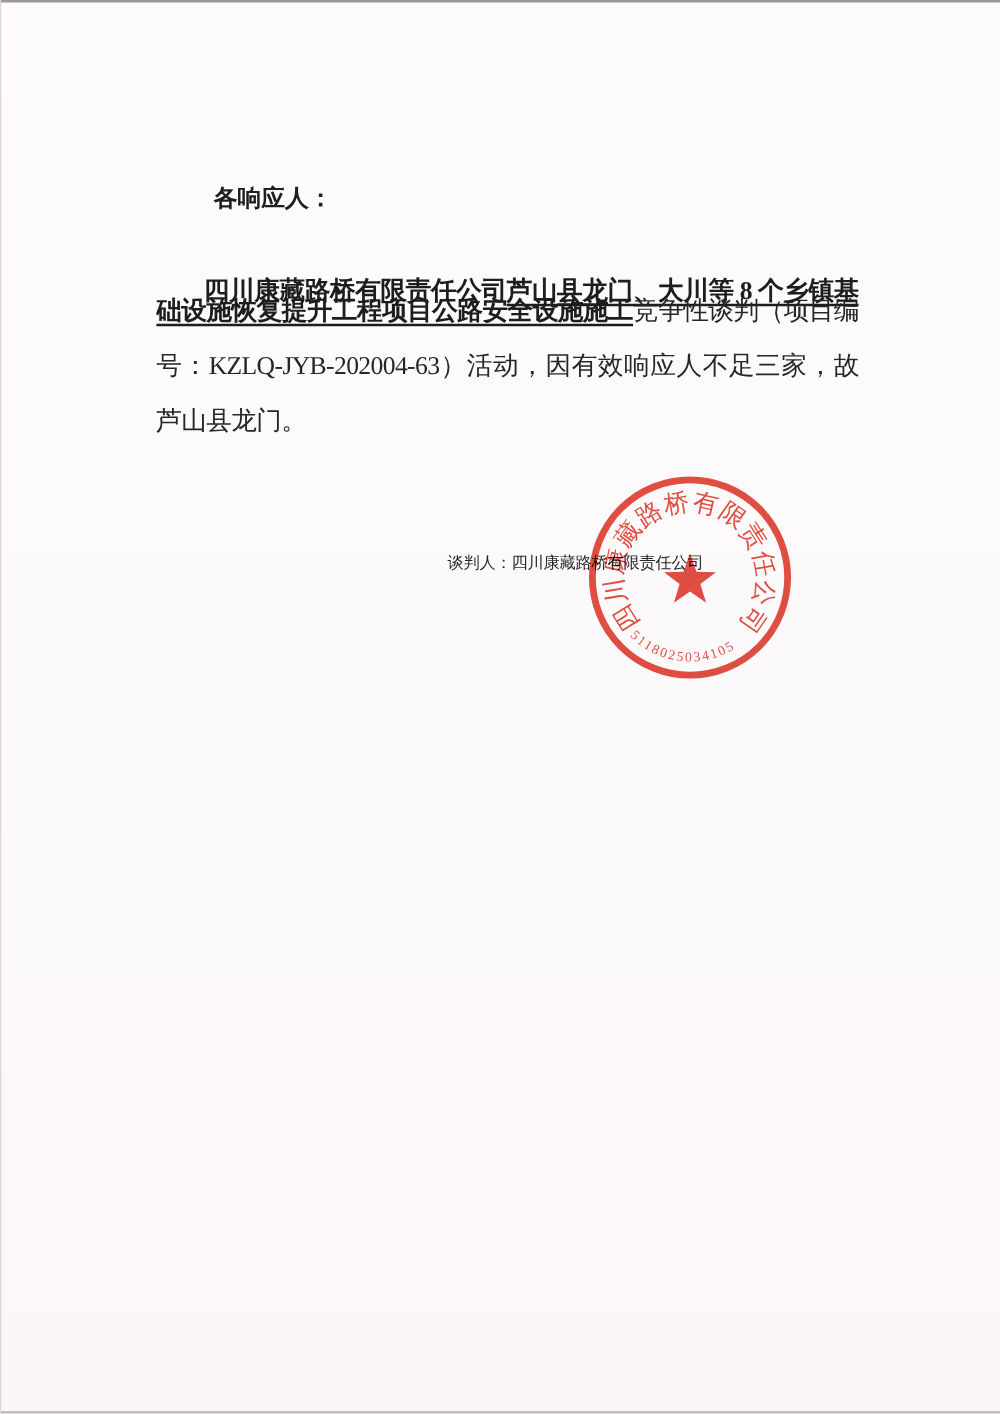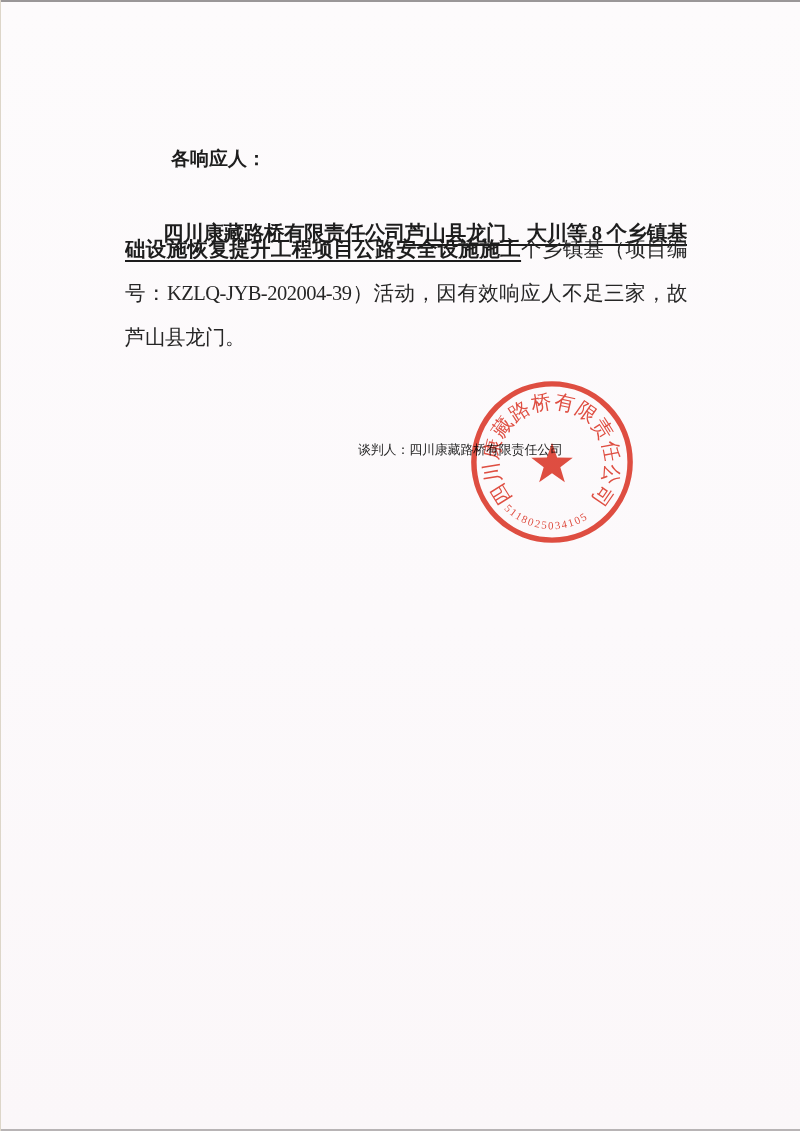--- a/index.html
+++ b/index.html
@@ -64,22 +64,22 @@
 <div class="page">
   <div class="edge-top"></div>
   <div class="edge-bottom"></div>
   <div class="edge-left"></div>
 
 
   <div class="salutation">各响应人：</div>
 
   <div class="para">
     <div class="bline jline l1 indent"><span class="b">四川康藏路桥有限责任公司</span><span class="b u">芦山县龙门、大川等 8 个乡镇基</span></div>
-    <div class="bline jline l2"><span class="b u">础设施恢复提升工程项目公路安全设施施工</span><span>个乡镇基（项目编</span></div>
-    <div class="bline jline l3">号：KZLQ-JYB-202004-39）活动，因有效响应人不足三家，故</div>
+    <div class="bline jline l2"><span class="b u">础设施恢复提升工程项目公路安全设施施工</span><span>竞争性谈判（项目编</span></div>
+    <div class="bline jline l3">号：KZLQ-JYB-202004-63）活动，因有效响应人不足三家，故</div>
     <div class="bline l4">芦山县龙门。</div>
   </div>
 
   <div class="sig">谈判人：四川康藏路桥有限责任公司</div>
 
   <svg class="seal" viewBox="0 0 200 200" aria-hidden="true">
     <defs>
       <path id="arcTop" d="M 54.7,145.3 A 64,64 0 1 1 145.3,145.3" fill="none"></path>
       <path id="arcBot" d="M 38.7,151.4 A 80,80 0 0 0 161.3,151.4" fill="none"></path>
     </defs>

